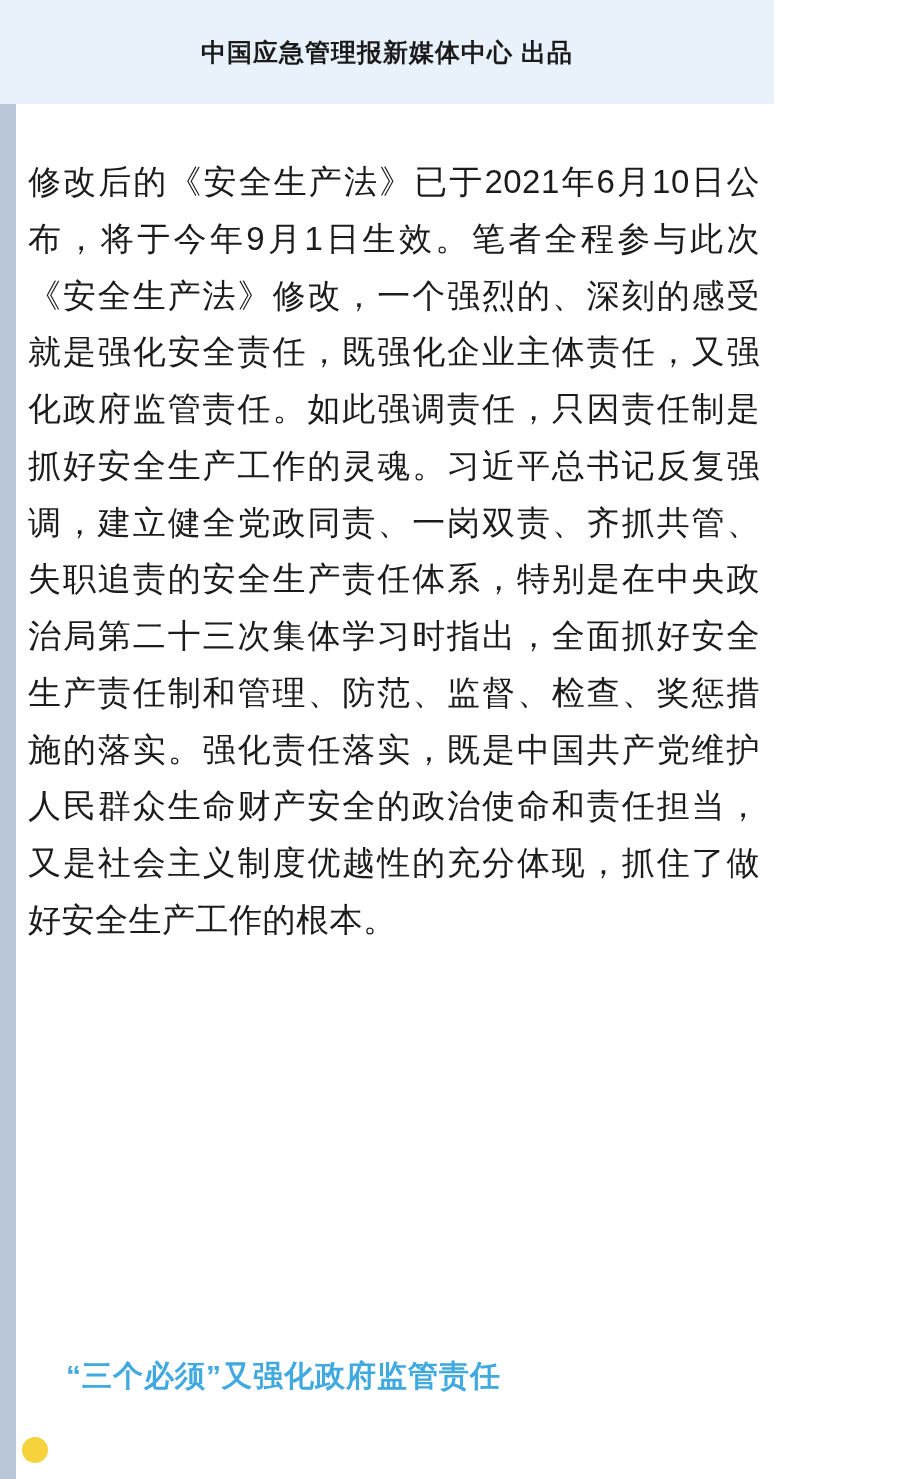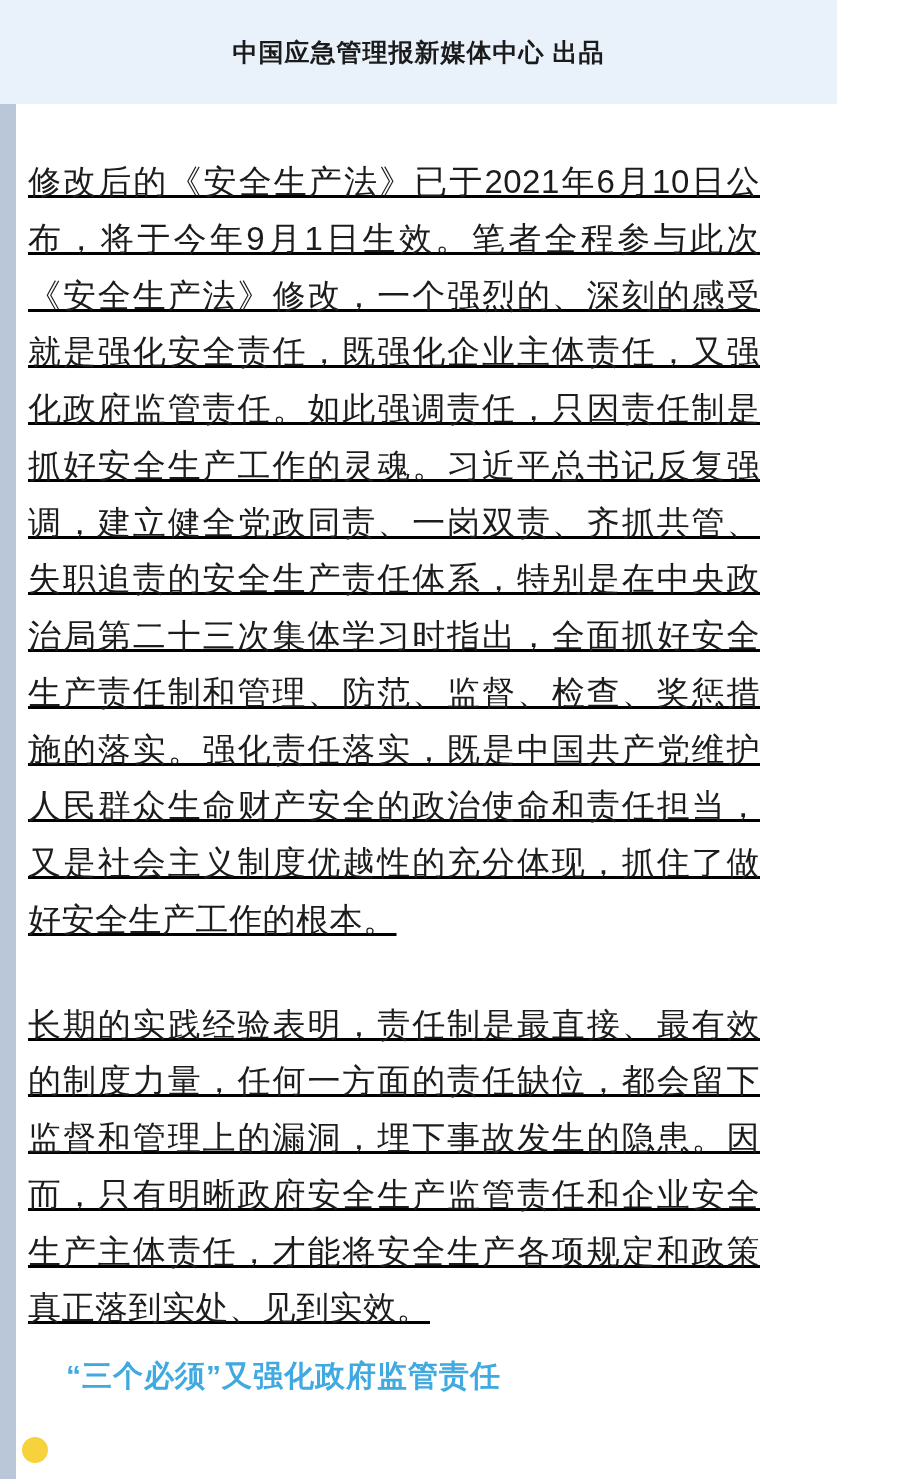--- a/index.html
+++ b/index.html
@@ -10,21 +10,21 @@
     width: 900px;
     height: 1479px;
     background: #ffffff;
     font-family: "Liberation Sans", "DejaVu Sans", sans-serif;
     overflow: hidden;
     position: relative;
   }
 
   
   .header-band {
-    width: 837px;
+    width: 774px;
     height: 104px;
     background: #e9f1fb;
     display: flex;
     align-items: center;
     justify-content: center;
     box-sizing: border-box;
   }
   .header-title {
     font-size: 25px;
     font-weight: bold;
@@ -44,21 +44,20 @@
   }
 
   
   .article {
     position: absolute;
     left: 0;
     top: 104px;
     width: 788px;
     box-sizing: border-box;
     padding: 50px 28px 0 28px;
-    text-decoration: underline;
   }
   .para {
     font-size: 33px;
     line-height: 1.72;
     color: #1c1c1c;
     text-align: justify;
     text-justify: inter-ideograph;
     letter-spacing: 0.5px;
     margin: 0 0 48px 0;
     word-break: break-all;
@@ -99,20 +98,19 @@
 <body>
 
 <div class="header-band">
   <div class="header-title">中国应急管理报新媒体中心 出品</div>
 </div>
 
 <div class="left-rail"></div>
 
 <div class="article">
   <p class="para">修改后的《安全生产法》已于2021年6月10日公布，将于今年9月1日生效。笔者全程参与此次《安全生产法》修改，一个强烈的、深刻的感受就是强化安全责任，既强化企业主体责任，又强化政府监管责任。如此强调责任，只因责任制是抓好安全生产工作的灵魂。习近平总书记反复强调，建立健全党政同责、一岗双责、齐抓共管、失职追责的安全生产责任体系，特别是在中央政治局第二十三次集体学习时指出，全面抓好安全生产责任制和管理、防范、监督、检查、奖惩措施的落实。强化责任落实，既是中国共产党维护人民群众生命财产安全的政治使命和责任担当，又是社会主义制度优越性的充分体现，抓住了做好安全生产工作的根本。</p>
-  <p class="para">长期的实践经验表明，责任制是最直接、最有效的制度力量，任何一方面的责任缺位，都会留下监督和管理上的漏洞，埋下事故发生的隐患。因而，只有明晰政府安全生产监管责任和企业安全生产主体责任，才能将安全生产各项规定和政策真正落到实处、见到实效。</p>
 </div>
 
 <div class="section-heading-wrap">
   <div class="section-heading">“三个必须”又强化政府监管责任</div>
 </div>
 
 <div class="dot-marker"></div>
 
 </body></html>

